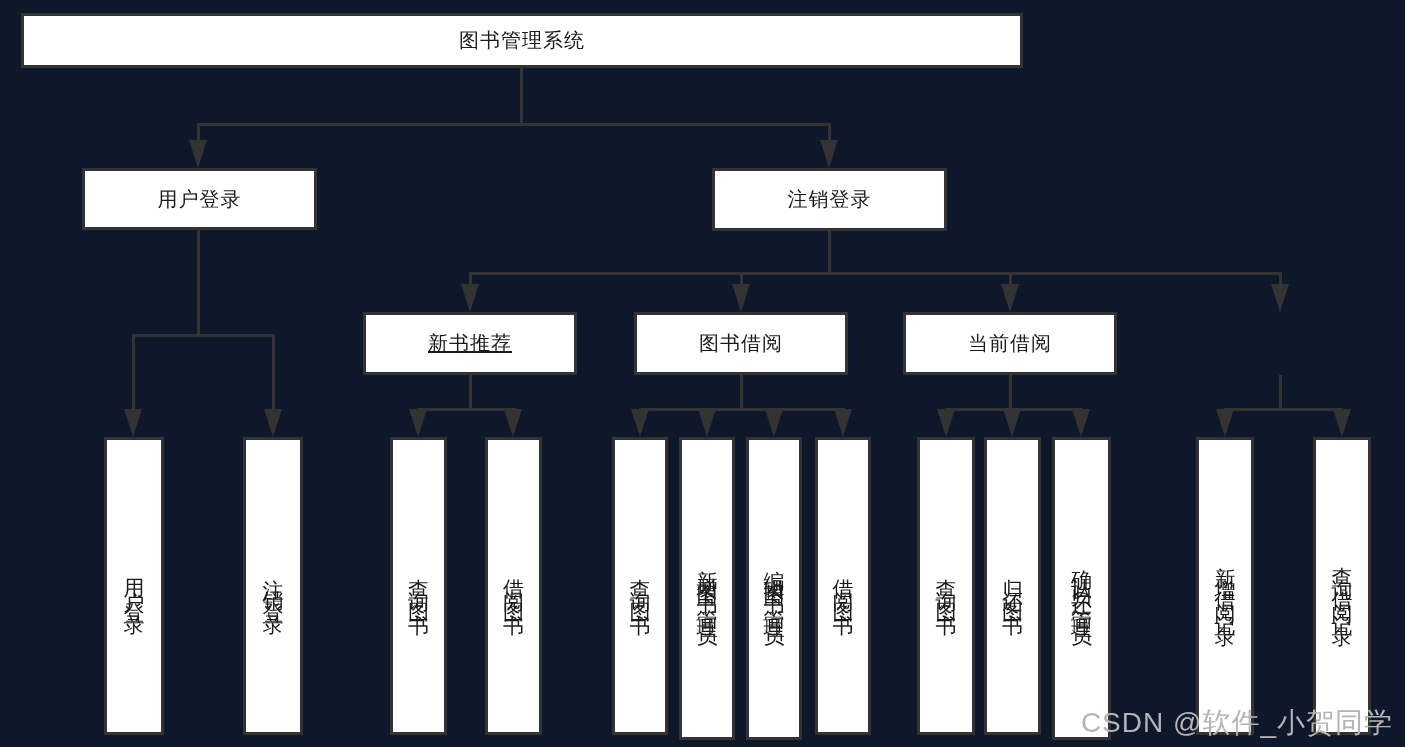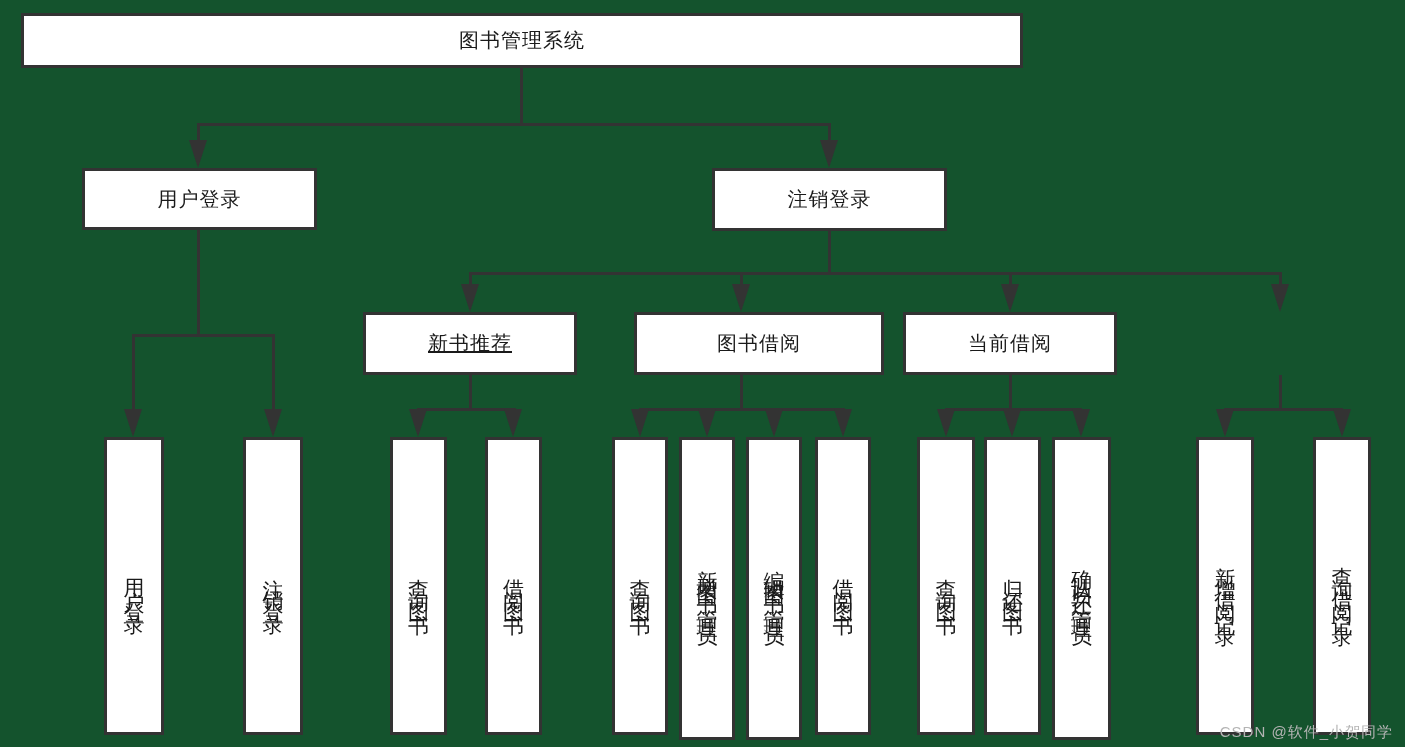--- a/index.html
+++ b/index.html
@@ -1,20 +1,20 @@
 <!DOCTYPE html>
 <html><head>
 <meta charset="utf-8">
 <style>
   html, body { margin: 0; padding: 0; background: #ffffff; }
   .canvas {
     position: relative;
     width: 1405px;
     height: 747px;
-    background: #14532d;
+    background: #0f172a;
     font-family: "Liberation Sans", sans-serif;
     overflow: hidden;
   }
   .hbox {
     position: absolute;
     box-sizing: border-box;
     border: 3px solid #333333;
     background: #ffffff;
     display: flex;
     align-items: center;
@@ -46,21 +46,21 @@
     width: 0; height: 0;
     border-left: 9px solid transparent;
     border-right: 9px solid transparent;
     border-top: 28px solid #333333;
     z-index: 1;
   }
   .watermark {
     position: absolute;
     right: 12px;
     bottom: 5px;
-    font-size: 15px;
+    font-size: 28px;
     color: #b4b4b4;
     letter-spacing: 1px;
     z-index: 6;
     white-space: nowrap;
     text-align: center;
   }
 </style>
 </head>
 <body>
 
@@ -90,21 +90,21 @@
   <div class="line" style="left:469px; top:272px; width:3px; height:16px;"></div>
   <div class="line" style="left:740px; top:272px; width:3px; height:16px;"></div>
   <div class="line" style="left:1009px; top:272px; width:3px; height:16px;"></div>
   <div class="line" style="left:1279px; top:272px; width:3px; height:16px;"></div>
   <div class="arrow" style="left:461px; top:284px;"></div>
   <div class="arrow" style="left:732px; top:284px;"></div>
   <div class="arrow" style="left:1001px; top:284px;"></div>
   <div class="arrow" style="left:1271px; top:284px;"></div>
 
   <div class="hbox" style="left:363px; top:312px; width:214px; height:63px;text-decoration:underline;">新书推荐</div>
-  <div class="hbox" style="left:634px; top:312px; width:250px; height:63px;">图书借阅</div>
+  <div class="hbox" style="left:634px; top:312px; width:214px; height:63px;">图书借阅</div>
   <div class="hbox" style="left:903px; top:312px; width:214px; height:63px;">当前借阅</div>
 
   <div class="line" style="left:469px; top:375px; width:3px; height:36px;"></div>
   <div class="line" style="left:417px; top:408px; width:99px; height:3px;"></div>
   <div class="arrow" style="left:409px; top:409px;"></div>
   <div class="arrow" style="left:504px; top:409px;"></div>
 
   <div class="line" style="left:740px; top:375px; width:3px; height:36px;"></div>
   <div class="line" style="left:639px; top:408px; width:206px; height:3px;"></div>
   <div class="arrow" style="left:631px; top:409px;"></div>

